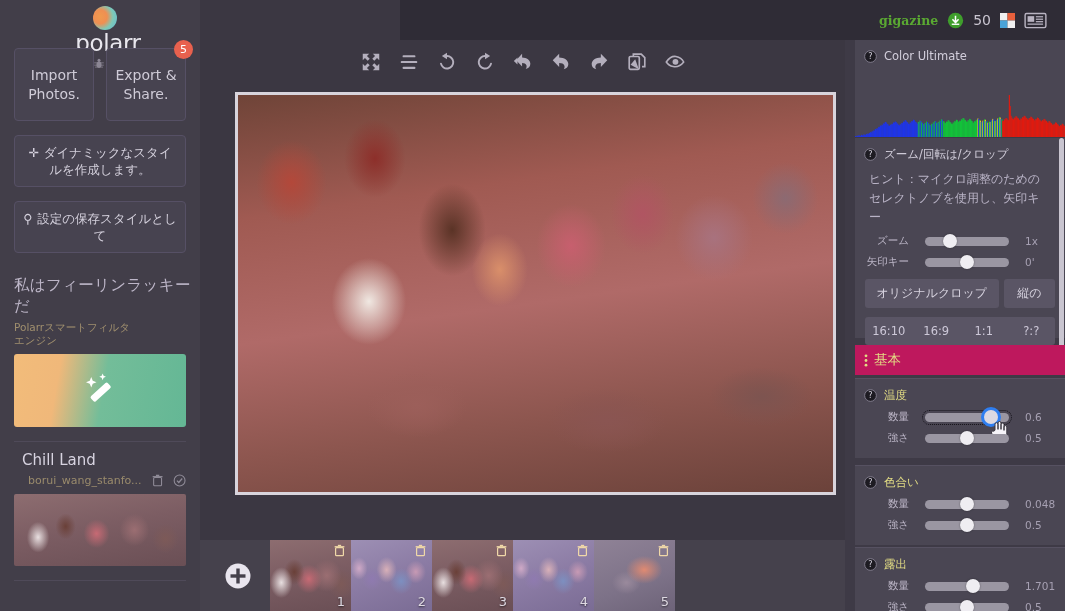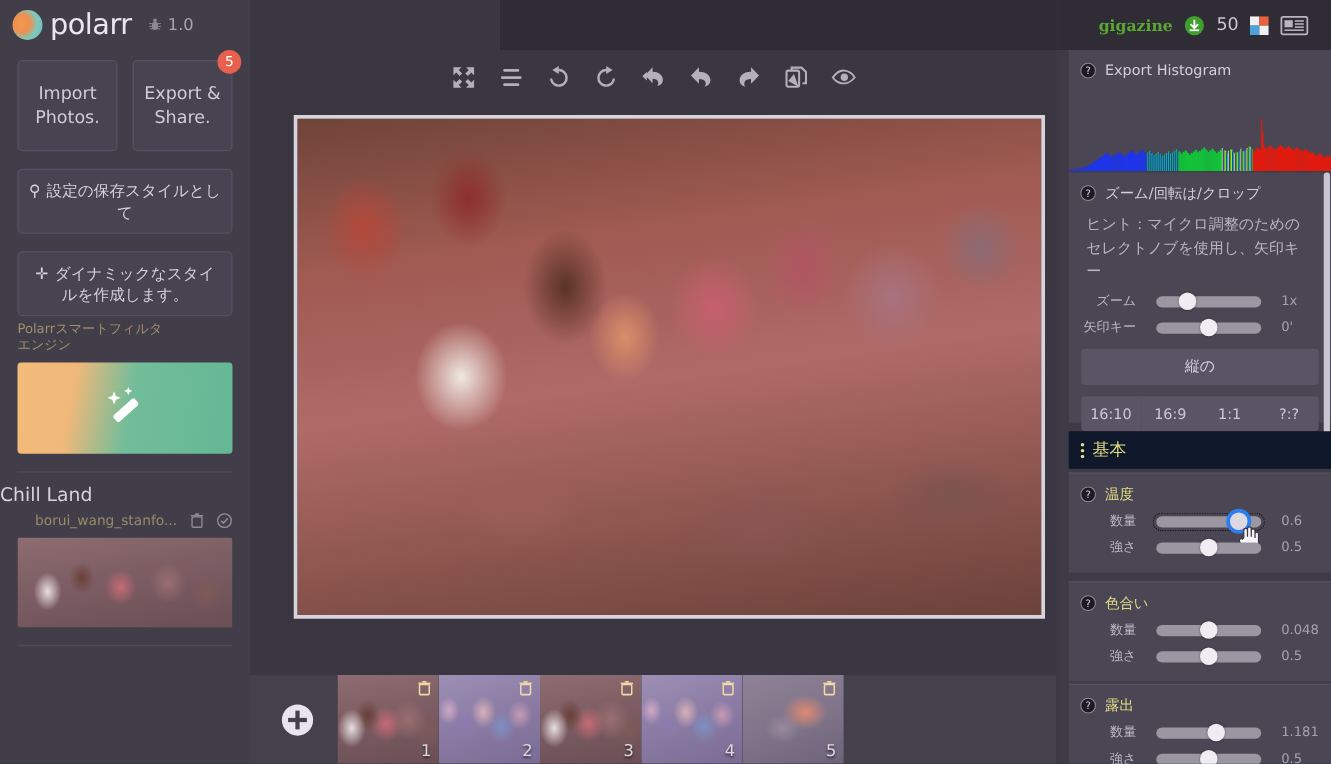--- a/index.html
+++ b/index.html
@@ -9,21 +9,21 @@
     font-family: "DejaVu Sans", "Liberation Sans", sans-serif;
     overflow: hidden;
   }
   #app { position: relative; width: 1065px; height: 611px; }
 
   
   .sidebar {
     position: absolute; left: 0; top: 0; width: 200px; height: 611px;
     background: #423e49; overflow: hidden;
   }
-  .brand-row { display: flex; align-items: center; height: 34px; padding: 6px 0 0 10px; }
+  .brand-row { display: flex; align-items: center; height: 34px; padding: 6px 0 0 10px; flex-direction: column; }
   .logo-orb {
     width: 24px; height: 24px; border-radius: 50%;
     background: radial-gradient(circle at 30% 45%, #f09a4e 0%, #ef8f52 32%, #7fc9b7 60%, #5fb9d6 100%);
     flex: none;
   }
   .brand-name {
     font-size: 23px; color: #e9e7ee; margin-left: 6px;
     letter-spacing: -0.4px; font-weight: 400;
   }
   .ver-wrap { display: flex; align-items: center; margin-left: 13px; gap: 4px; }
@@ -57,21 +57,21 @@
     margin: 4px 0 0 14px; font-size: 10.5px; color: #a08f6e; line-height: 13px; width: 120px;
   }
   .magic-card {
     margin: 7px 14px 0 14px; height: 73px; border-radius: 3px;
     background: linear-gradient(100deg, #f2bc7a 0%, #f0b87a 26%, #73bd99 52%, #64b795 100%);
     display: flex; align-items: center; justify-content: center; cursor: pointer;
   }
   .wand { width: 42px; height: 42px; display: block; }
 
   .sep { height: 1px; background: #4f4a59; margin: 14px 14px 0 14px; }
-  .style-name { margin: 9px 0 0 0; font-size: 15px; color: #d7d3e0; }
+  .style-name { margin: 9px 0 0 22px; font-size: 15px; color: #d7d3e0; }
   .style-meta {
     margin: 4px 14px 0 28px; display: flex; align-items: center;
     font-size: 11px; color: #9a8b6c;
   }
   .style-meta .sp { flex: 1; }
   .mini-ic { width: 15px; height: 15px; display: block; opacity: .55; margin-left: 9px; cursor: pointer; }
   .style-thumb { margin: 6px 14px 0 14px; height: 72px; border-radius: 2px; overflow: hidden; position: relative; }
 
   
   .crowd {
@@ -166,21 +166,21 @@
   }
   .ratio-row { display: flex; gap: 0; padding: 9px 10px 0 10px; }
   .ratio {
     flex: 1; background: #5a5565; color: #cdc8d8; font-size: 11.5px;
     padding: 7px 0; text-align: center; cursor: pointer;
   }
   .ratio:first-child { border-radius: 3px 0 0 3px; }
   .ratio:last-child { border-radius: 0 3px 3px 0; }
 
   .sect-head {
-    position: absolute; left: 10px; width: 210px; height: 30px; background: #0f172a;
+    position: absolute; left: 10px; width: 210px; height: 30px; background: #be185d;
     display: flex; align-items: center; gap: 6px; padding-left: 9px;
   }
   .sect-title { font-size: 13.5px; color: #e3dd84; }
   .dots { width: 4px; height: 13px; display: block; }
 
   .adj { position: absolute; left: 10px; width: 210px; background: #4a4653; }
   .adj-line { height: 1px; background: #565161; margin: 0 0 0 0; }
 
   .track.focused { background: #9a96a2; outline: 1px dotted #15131a; outline-offset: 2px; }
   .knob.focused {
@@ -229,27 +229,28 @@
 
     <div class="btn-row">
       <div class="big-btn">Import Photos.</div>
       <div class="big-btn">
         <span>Export &amp; Share.</span>
         <span class="badge">5</span>
       </div>
     </div>
 
     <div class="act-btn">
+      <span class="gi">✛</span><span>ダイナミックなスタイルを作成します。</span>
+    </div>
+
+    <div class="act-btn">
       <span class="gi">⚲</span><span>設定の保存スタイルとして</span>
     </div>
 
-    <div class="act-btn">
-      <span class="gi">✛</span><span>ダイナミックなスタイルを作成します。</span>
-    </div>
-
+    <div class="lucky-title">私はフィーリンラッキーだ</div>
     <div class="lucky-sub">Polarrスマートフィルタエンジン</div>
 
     <div class="magic-card">
       <svg class="wand" viewBox="0 0 48 48">
         <rect x="12" y="22" width="26" height="8" rx="2" fill="#ffffff" transform="rotate(-42 24 26)"></rect>
         <path d="M14 8 l1.7 4.3 4.3 1.7 -4.3 1.7 -1.7 4.3 -1.7 -4.3 -4.3 -1.7 4.3 -1.7z" fill="#ffffff"></path>
         <path d="M27 4 l1.1 2.7 2.7 1.1 -2.7 1.1 -1.1 2.7 -1.1 -2.7 -2.7 -1.1 2.7 -1.1z" fill="#ffffff"></path>
         <path d="M33 17 l0.9 2.2 2.2 0.9 -2.2 0.9 -0.9 2.2 -0.9 -2.2 -2.2 -0.9 2.2 -0.9z" fill="#ffffff"></path>
       </svg>
     </div>
@@ -409,21 +410,21 @@
         <rect x="3.6" y="12.2" width="16.4" height="1.3" fill="#b9b4c2"></rect>
       </svg>
     </div>
 
     <div class="hist-card">
       <div class="rp-head">
         <svg class="q-ic" viewBox="0 0 16 16">
           <circle cx="8" cy="8" r="7.2" fill="#1d1b22" stroke="#8f8a9b" stroke-width="1"></circle>
           <text x="8" y="11.6" font-size="10" fill="#d6d2de" text-anchor="middle" font-family="DejaVu Sans, sans-serif">?</text>
         </svg>
-        <span class="rp-head-label">Export Histogram</span>
+        <span class="rp-head-label">Color Ultimate</span>
       </div>
       <svg class="histogram" id="hist-svg" viewBox="0 0 210 42" preserveAspectRatio="none">
           <rect x="0.00" y="41.12" width="1.18" height="0.88" fill="#1f35e8"></rect>
           <rect x="0.83" y="41.56" width="1.18" height="0.44" fill="#1f35e8"></rect>
           <rect x="1.65" y="40.67" width="1.18" height="1.33" fill="#1f35e8"></rect>
           <rect x="2.48" y="41.12" width="1.18" height="0.88" fill="#1f35e8"></rect>
           <rect x="3.31" y="40.23" width="1.18" height="1.77" fill="#1f35e8"></rect>
           <rect x="4.13" y="40.67" width="1.18" height="1.33" fill="#1f35e8"></rect>
           <rect x="4.96" y="41.12" width="1.18" height="0.88" fill="#1f35e8"></rect>
           <rect x="5.79" y="39.79" width="1.18" height="2.21" fill="#1f35e8"></rect>
@@ -696,20 +697,21 @@
 
       <div class="srow">
         <span class="slab">矢印キー</span>
         <div class="track">
           <div class="knob" style="left:50%"></div>
         </div>
         <span class="sval">0'</span>
       </div>
 
       <div class="cbtn-row">
+        <div class="cbtn" style="flex:2.6">オリジナルクロップ</div>
         <div class="cbtn" style="flex:1">縦の</div>
       </div>
 
       <div class="ratio-row">
         <div class="ratio">16:10</div>
         <div class="ratio">16:9</div>
         <div class="ratio">1:1</div>
         <div class="ratio">?:?</div>
       </div>
     </div>
@@ -785,21 +787,21 @@
           <circle cx="8" cy="8" r="7.2" fill="#1d1b22" stroke="#8f8a9b" stroke-width="1"></circle>
           <text x="8" y="11.6" font-size="10" fill="#d6d2de" text-anchor="middle" font-family="DejaVu Sans, sans-serif">?</text>
         </svg>
         <span class="rp-head-label y">露出</span>
       </div>
       <div class="srow">
         <span class="slab">数量</span>
         <div class="track">
           <div class="knob" style="left:57%"></div>
         </div>
-        <span class="sval">1.181</span>
+        <span class="sval">1.701</span>
       </div>
       <div class="srow">
         <span class="slab">強さ</span>
         <div class="track">
           <div class="knob" style="left:50%"></div>
         </div>
         <span class="sval">0.5</span>
       </div>
     </div>
 

